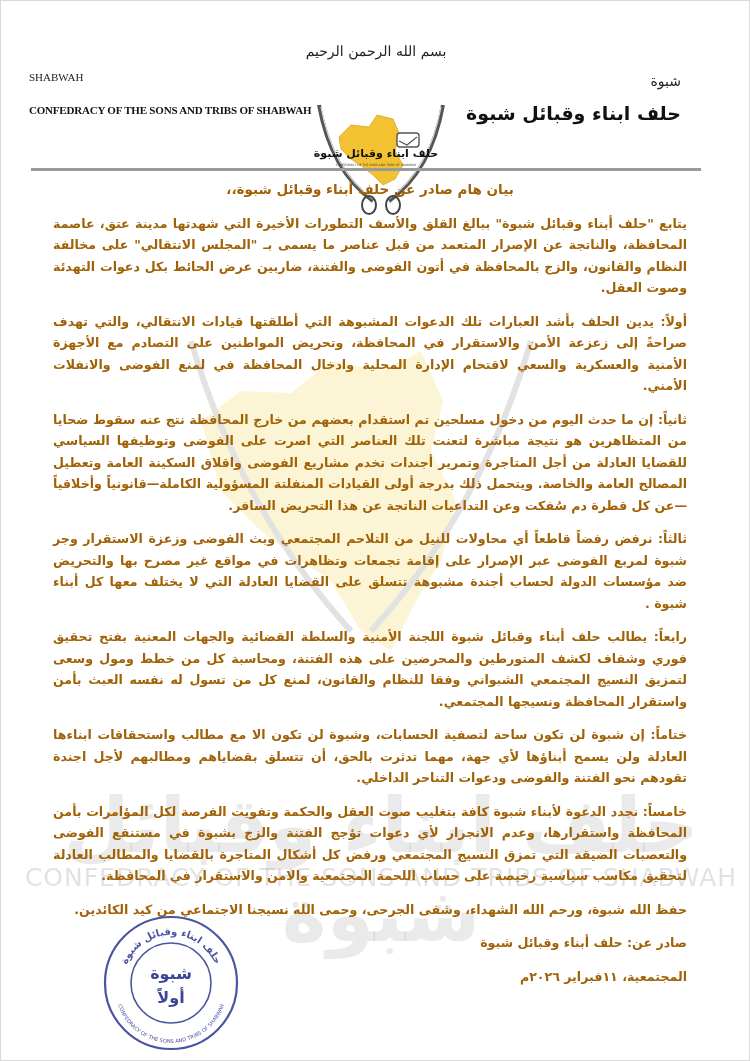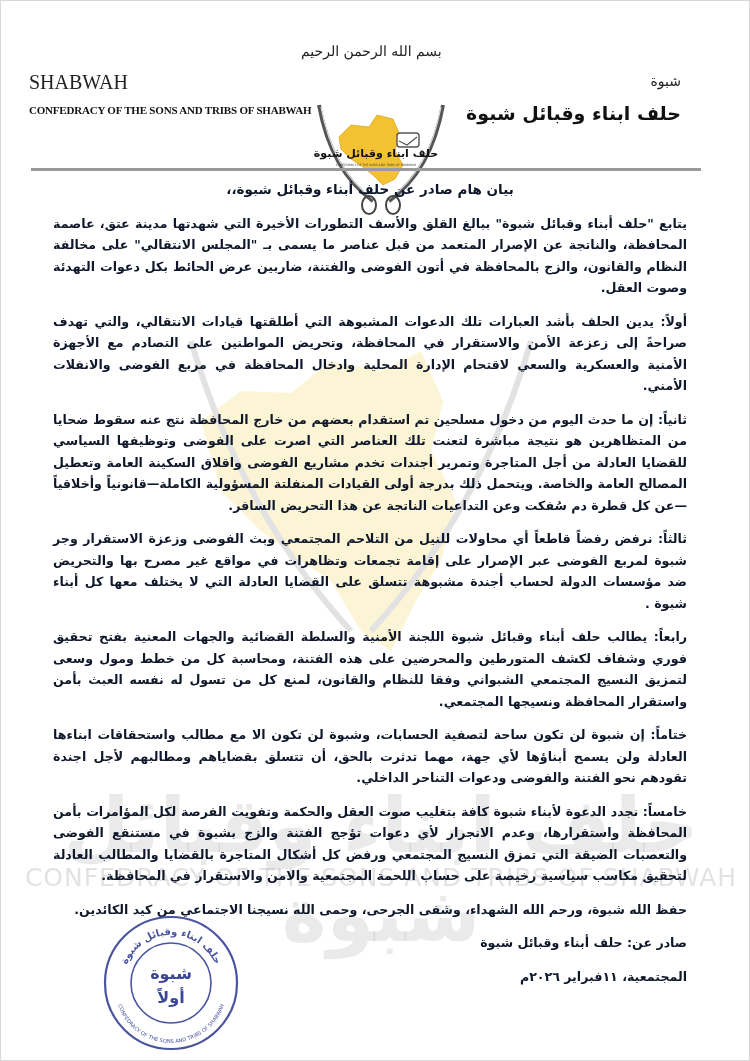--- a/index.html
+++ b/index.html
@@ -16,35 +16,35 @@
     font-size: 76px; font-weight: bold; color: rgba(160,160,160,0.22); direction: rtl; z-index: 0;
     font-family: "DejaVu Sans", sans-serif; letter-spacing: 2px;
   }
   .wm-text-en {
     position: absolute; left: 20px; top: 862px; width: 720px; text-align: center;
     font-size: 25px; color: rgba(150,150,150,0.28); z-index: 0;
     font-family: "DejaVu Sans", sans-serif; letter-spacing: 1px;
   }
 
   
-  .hdr-en-title { position: absolute; left: 28px; top: 70px; font-family: "Liberation Serif", serif; font-size: 20px; color: #222; }
+  .hdr-en-title { position: absolute; left: 28px; top: 70px; font-family: "Liberation Serif", serif; font-size: 11px; color: #222; }
   .hdr-en-sub { position: absolute; left: 28px; top: 103px; font-family: "Liberation Serif", serif; font-size: 11px; font-weight: bold; color: #111; letter-spacing: -0.2px; }
   .hdr-ar-small { position: absolute; right: 68px; top: 72px; font-size: 14px; direction: rtl; color: #222; }
   .hdr-ar-title { position: absolute; right: 68px; top: 101px; font-size: 19px; font-weight: bold; direction: rtl; color: #111; }
-  .basmala { position: absolute; left: 300px; width: 150px; top: 42px; text-align: left; font-size: 14px; direction: rtl; color: #222; font-family: "DejaVu Serif", serif; }
+  .basmala { position: absolute; left: 300px; width: 150px; top: 42px; text-align: center; font-size: 14px; direction: rtl; color: #222; font-family: "DejaVu Serif", serif; }
   .logo { position: absolute; left: 310px; top: 100px; width: 140px; height: 120px; }
   .logo-caption-ar { position: absolute; left: 300px; width: 150px; top: 146px; text-align: center; font-size: 11px; font-weight: bold; direction: rtl; }
   .logo-caption-en { position: absolute; left: 310px; width: 130px; top: 162px; text-align: center; font-size: 3px; color: #444; }
   .hdr-rule { position: absolute; left: 30px; right: 48px; top: 167px; height: 3px; background: #9a9a9a; }
 
   
   .content {
     position: absolute; left: 52px; right: 62px; top: 176px;
     direction: rtl; text-align: justify; z-index: 1;
-    font-family: "DejaVu Sans", sans-serif; font-weight: bold; font-size: 12.6px; line-height: 21.5px; color: #0f172a;
+    font-family: "DejaVu Sans", sans-serif; font-weight: bold; font-size: 12.6px; line-height: 21.5px; color: #a16207;
   }
   .content p { margin: 0 0 12px 0; }
   .content .title { text-align: center; font-size: 13.5px; margin-bottom: 12px; margin-top: 2px; }
   .content .center { text-align: right; }
 
   
   .stamp { position: absolute; left: 100px; top: 912px; width: 140px; height: 140px; z-index: 2; }
 </style>
 </head>
 <body>
@@ -79,21 +79,21 @@
     <rect x="86" y="32" width="22" height="14" rx="3" fill="#fff" stroke="#555" stroke-width="1.4"></rect>
     <path d="M88 40 L96 44 L106 36" stroke="#555" stroke-width="1.2" fill="none"></path>
   </svg>
   <div class="logo-caption-ar">حلف ابناء وقبائل شبوة</div>
   <div class="logo-caption-en">CONFEDRACY OF THE SONS AND TRIBS OF SHABWAH</div>
   <div class="hdr-rule"></div>
 
   <div class="content">
     <p class="title">بيان هام صادر عن حلف أبناء وقبائل شبوة،،</p>
     <p>يتابع "حلف أبناء وقبائل شبوة" ببالغ القلق والأسف التطورات الأخيرة التي شهدتها مدينة عتق، عاصمة المحافظة، والناتجة عن الإصرار المتعمد من قبل عناصر ما يسمى بـ "المجلس الانتقالي" على مخالفة النظام والقانون، والزج بالمحافظة في أتون الفوضى والفتنة، ضاربين عرض الحائط بكل دعوات التهدئة وصوت العقل.</p>
-    <p>أولاً: يدين الحلف بأشد العبارات تلك الدعوات المشبوهة التي أطلقتها قيادات الانتقالي، والتي تهدف صراحةً إلى زعزعة الأمن والاستقرار في المحافظة، وتحريض المواطنين على التصادم مع الأجهزة الأمنية والعسكرية والسعي لاقتحام الإدارة المحلية وادخال المحافظة في مربع الفوضى والانفلات الأمني.</p>
+    <p>أولاً: يدين الحلف بأشد العبارات تلك الدعوات المشبوهة التي أطلقتها قيادات الانتقالي، والتي تهدف صراحةً إلى زعزعة الأمن والاستقرار في المحافظة، وتحريض المواطنين على التصادم مع الأجهزة الأمنية والعسكرية والسعي لاقتحام الإدارة المحلية وادخال المحافظة في لمنع الفوضى والانفلات الأمني.</p>
     <p>ثانياً: إن ما حدث اليوم من دخول مسلحين تم استقدام بعضهم من خارج المحافظة نتج عنه سقوط ضحايا من المتظاهرين هو نتيجة مباشرة لتعنت تلك العناصر التي اصرت على الفوضى وتوظيفها السياسي للقضايا العادلة من أجل المتاجرة وتمرير أجندات تخدم مشاريع الفوضى واقلاق السكينة العامة وتعطيل المصالح العامة والخاصة. ويتحمل ذلك بدرجة أولى القيادات المنفلتة المسؤولية الكاملة—قانونياً وأخلاقياً—عن كل قطرة دم سُفكت وعن التداعيات الناتجة عن هذا التحريض السافر.</p>
     <p>ثالثاً: نرفض رفضاً قاطعاً أي محاولات للنيل من التلاحم المجتمعي وبث الفوضى وزعزة الاستقرار وجر شبوة لمربع الفوضى عبر الإصرار على إقامة تجمعات وتظاهرات في مواقع غير مصرح بها والتحريض ضد مؤسسات الدولة لحساب أجندة مشبوهة تتسلق على القضايا العادلة التي لا يختلف معها كل أبناء شبوة .</p>
     <p>رابعاً: يطالب حلف أبناء وقبائل شبوة اللجنة الأمنية والسلطة القضائية والجهات المعنية بفتح تحقيق فوري وشفاف لكشف المتورطين والمحرضين على هذه الفتنة، ومحاسبة كل من خطط ومول وسعى لتمزيق النسيج المجتمعي الشبواني وفقا للنظام والقانون، لمنع كل من تسول له نفسه العبث بأمن واستقرار المحافظة ونسيجها المجتمعي.</p>
     <p>ختاماً: إن شبوة لن تكون ساحة لتصفية الحسابات، وشبوة لن تكون الا مع مطالب واستحقاقات ابناءها العادلة ولن يسمح أبناؤها لأي جهة، مهما تدثرت بالحق، أن تتسلق بقضاياهم ومطالبهم لأجل اجندة تقودهم نحو الفتنة والفوضى ودعوات التناحر الداخلي.</p>
     <p>خامساً: نجدد الدعوة لأبناء شبوة كافة بتغليب صوت العقل والحكمة وتفويت الفرصة لكل المؤامرات بأمن المحافظة واستقرارها، وعدم الانجرار لأي دعوات تؤجج الفتنة والزج بشبوة في مستنقع الفوضى والتعصبات الضيقة التي تمزق النسيج المجتمعي ورفض كل أشكال المتاجرة بالقضايا والمطالب العادلة لتحقيق مكاسب سياسية رخيصة على حساب اللحمة المجتمعية والامن والاستقرار في المحافظة.</p>
     <p>حفظ الله شبوة، ورحم الله الشهداء، وشفى الجرحى، وحمى الله نسيجنا الاجتماعي من كيد الكائدين.</p>
     <p class="center">صادر عن: حلف أبناء وقبائل شبوة</p>
     <p class="center">المجتمعية، ١١فبراير ٢٠٢٦م</p>
   </div>
 

